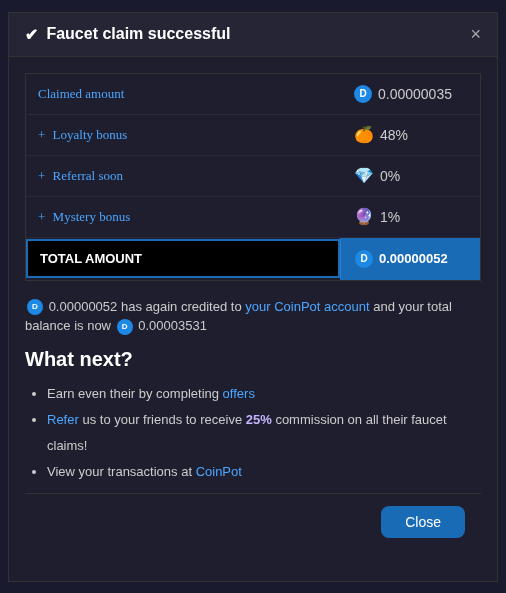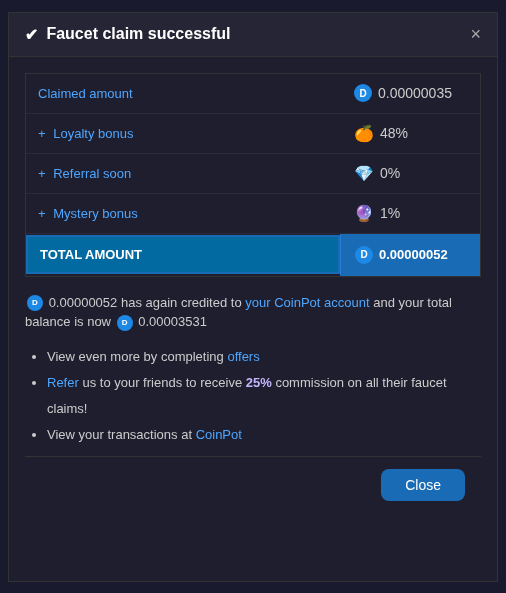--- a/index.html
+++ b/index.html
@@ -63,20 +63,21 @@
       border-bottom: 1px solid #2a2a3a;
     }
     .table-row:last-child {
       border-bottom: none;
     }
     .row-label {
       flex: 1;
       padding: 12px 12px;
       color: #4da6ff;
       font-size: 13px;
+      font-family: Liberation Serif, serif;
     }
     .row-label .plus {
       color: #4da6ff;
       margin-right: 4px;
     }
     .row-value {
       padding: 10px 14px;
       display: flex;
       align-items: center;
       gap: 6px;
@@ -105,21 +106,21 @@
     }
     .mystery-icon {
       font-size: 16px;
     }
     .total-row {
       display: flex;
       align-items: center;
       border-top: none;
     }
     .total-label-cell {
-      background: #0369a1;
+      background: #000000;
       padding: 10px 12px;
       flex: 1;
       font-weight: bold;
       color: #fff;
       font-size: 13px;
       text-transform: uppercase;
       border: 2px solid #1a6bb5;
     }
     .total-value-cell {
       background: #1a6bb5;
@@ -282,24 +283,25 @@
       <span>0.00000052</span>
       <span> has again credited to </span>
       <a href="#" class="link">your CoinPot account</a>
       <span> and your total balance is now </span>
       <span class="balance-coin">
           <span class="dash-symbol" style="font-size:8px;">D</span>
         </span>
       <span>0.00003531</span>
     </div>
 
+    <div class="what-next">What next?</div>
 
     <ul class="bullet-list">
       <li>
-        <span>View even more by completing </span>
+        <span>Earn even their by completing </span>
         <a href="#" class="link">offers</a>
       </li>
       <li>
         <a href="#" class="link">Refer</a>
         <span> us to your friends to receive <strong>25%</strong> commission on all their faucet claims!</span>
       </li>
       <li>
         <span>View your transactions at </span>
         <a href="#" class="link">CoinPot</a>
       </li>

